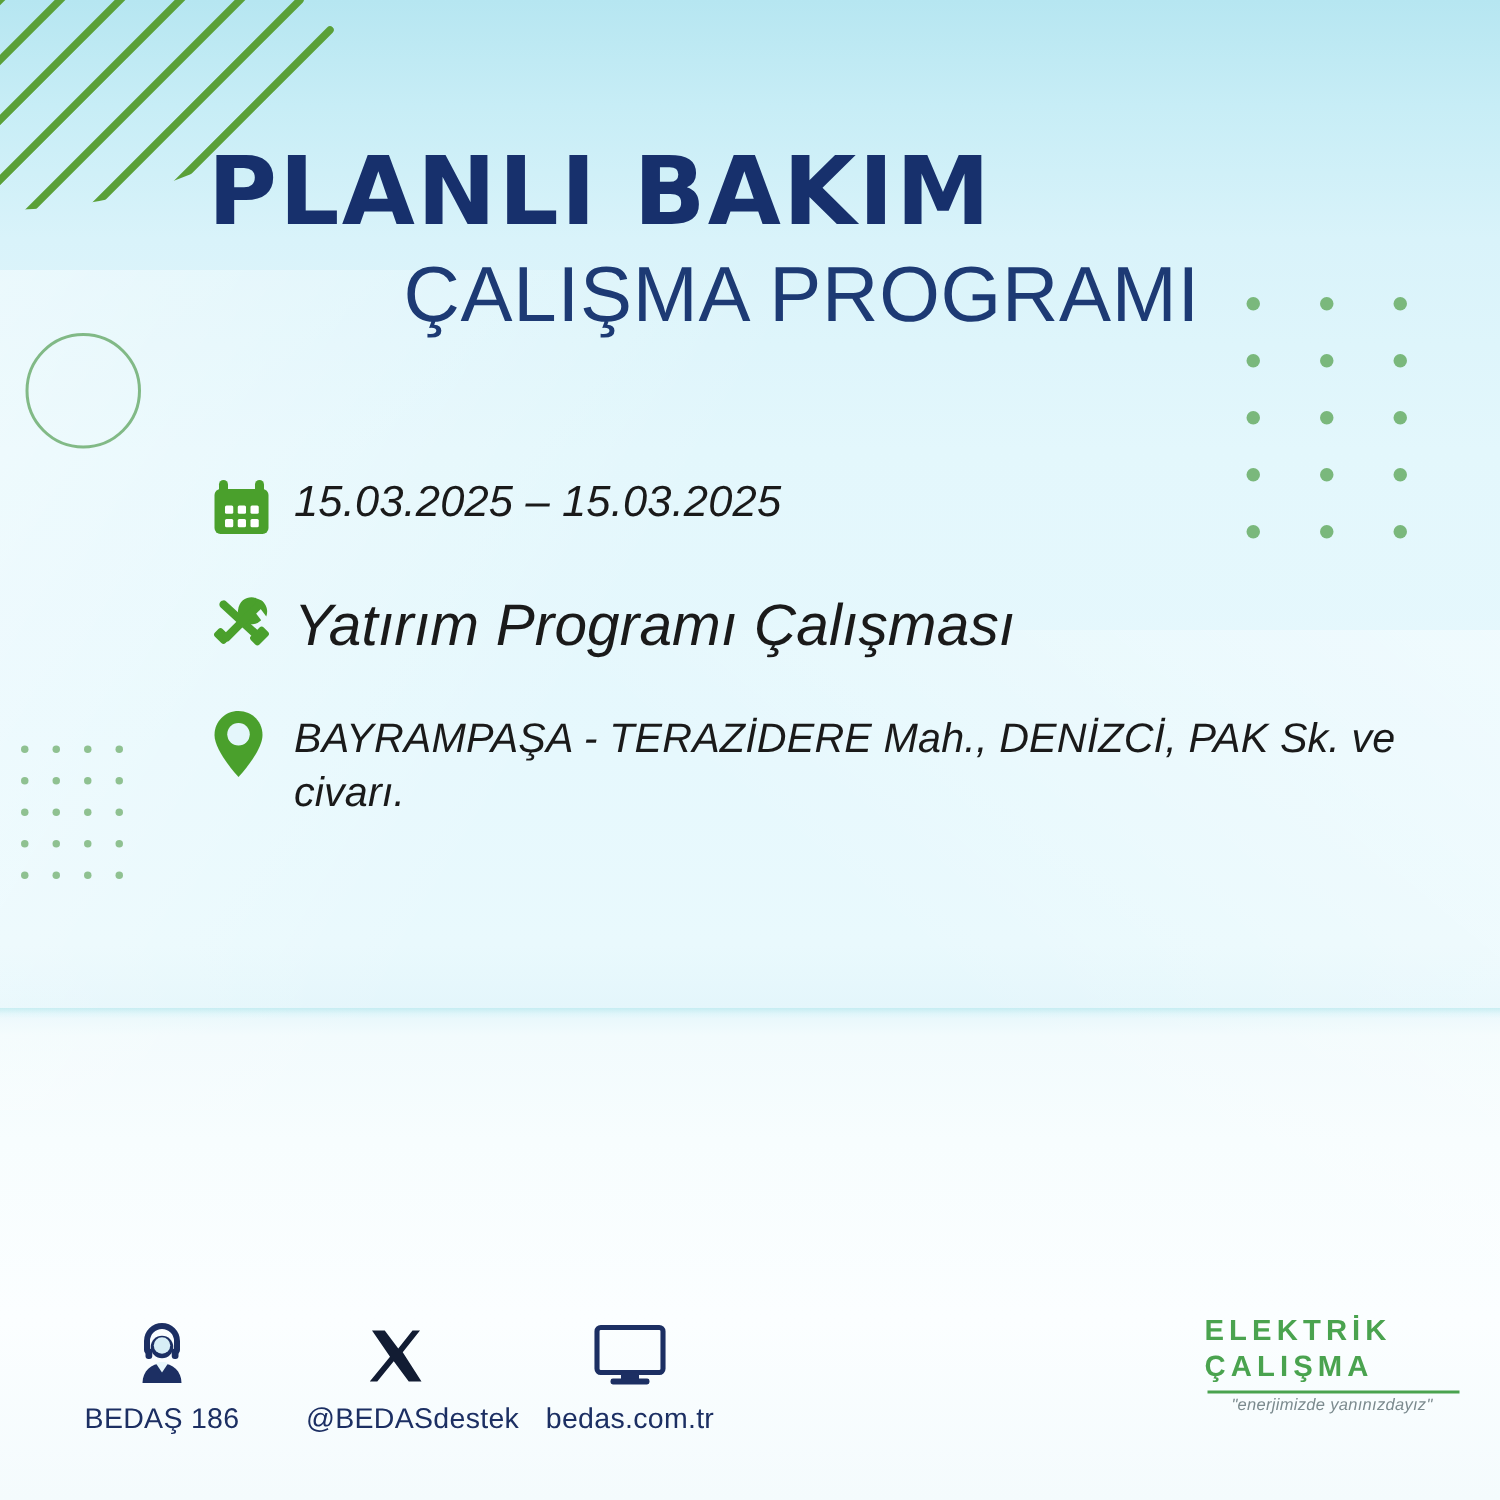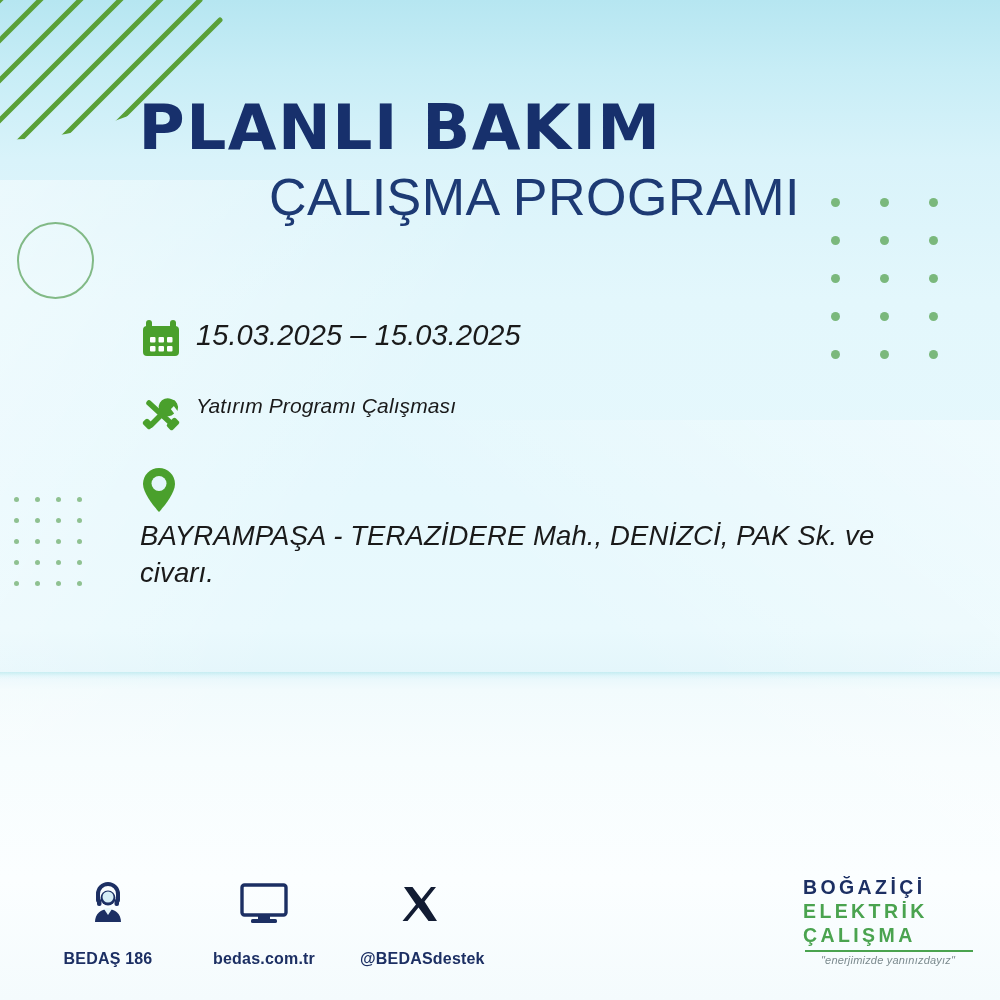--- a/index.html
+++ b/index.html
@@ -91,46 +91,46 @@
     letter-spacing:0.5px;
     line-height:1.16;
     margin-top:8px;
     font-family:"Liberation Sans", sans-serif;
     text-align:right;
   }
 
   
   .info { position:absolute; left:140px; top:312px; width:830px; }
   .row { display:flex; align-items:flex-start; margin-bottom:26px;font-style:italic; }
-  .row:last-child { margin-bottom:0;flex-direction:column; }
+  .row:last-child { margin-bottom:0; }
   .row-icon {
     width:56px; min-width:56px; height:50px;
     display:flex; align-items:center; justify-content:flex-start;
     padding-top:2px;
   }
   .row-text {
-    font-size:21px;
+    font-size:39px;
     color:#1a1a1a;
     line-height:1.33;
     padding-top:4px;
     letter-spacing:0.1px;
   }
   .row.date .row-text,
   .row.time .row-text { font-size:29px; }
   .row.location .row-text { font-size:27.5px; max-width:790px; }
 
   
   .footer { position:absolute; left:0; bottom:0; width:1000px; height:130px; }
   .contacts { position:absolute; left:48px; top:8px; display:flex; gap:36px; }
   .contact { width:120px; text-align:center; }
   .contact-ico { height:52px; display:flex; align-items:center; justify-content:center; }
   .contact-label {
-    margin-top:20px;
-    font-size:16px;
-    font-weight:bold;
+    margin-top:6px;
+    font-size:19px;
+    font-weight:normal;
     color:#1c2f63;
     letter-spacing:0.2px;
   }
 
   .brand { position:absolute; right:22px; top:6px; text-align:left; width:175px; }
   .brand-line { font-weight:bold; letter-spacing:3.4px; line-height:1.22; font-size:19.5px; }
   .brand-1 { color:#1c2f63; }
   .brand-2, .brand-3 { color:#4aa34f; }
   .brand-rule { height:2px; background:#4aa34f; margin:3px 0 2px 2px; width:168px; }
   .brand-tag {
@@ -288,42 +288,41 @@
             <path d="M19 28 l4 6 l4 -6 l-2 -1 h-4 z" fill="#e8f7fb"></path>
             <rect x="12" y="18" width="4.5" height="7" rx="2" fill="#1c2f63"></rect>
             <rect x="29.5" y="18" width="4.5" height="7" rx="2" fill="#1c2f63"></rect>
           </svg>
         </div>
         <div class="contact-label">BEDAŞ 186</div>
       </div>
 
       <div class="contact">
         <div class="contact-ico">
+          <svg width="42" height="42" viewBox="0 0 42 42">
+            <path d="M5 4 h8.5 l9 12 L32 4 h5 L25.5 18.5 L38 38 h-8.5 L19.5 24.5 L8.5 38 H3.5 L17 21.5 Z" fill="#121c33"></path>
+          </svg>
+        </div>
+        <div class="contact-label">@BEDASdestek</div>
+      </div>
+
+      <div class="contact">
+        <div class="contact-ico">
           <svg width="52" height="44" viewBox="0 0 52 44">
             <rect x="4" y="3" width="44" height="30" rx="2.5" fill="none" stroke="#1c2f63" stroke-width="3.4"></rect>
             <rect x="20" y="33" width="12" height="5" fill="#1c2f63"></rect>
             <rect x="13" y="37" width="26" height="4" rx="1.6" fill="#1c2f63"></rect>
           </svg>
         </div>
         <div class="contact-label">bedas.com.tr</div>
       </div>
 
-      <div class="contact">
-        <div class="contact-ico">
-          <svg width="42" height="42" viewBox="0 0 42 42">
-            <path d="M5 4 h8.5 l9 12 L32 4 h5 L25.5 18.5 L38 38 h-8.5 L19.5 24.5 L8.5 38 H3.5 L17 21.5 Z" fill="#121c33"></path>
-          </svg>
-        </div>
-        <div class="contact-label">@BEDASdestek</div>
-      </div>
-
     </div>
 
     <div class="brand">
-      <div class="brand-line brand-1">BOĞAZİÇİ</div>
       <div class="brand-line brand-2">ELEKTRİK</div>
       <div class="brand-line brand-3">ÇALIŞMA</div>
       <div class="brand-rule"></div>
       <div class="brand-tag">"enerjimizde yanınızdayız"</div>
     </div>
 
   </div>
 
 </div>
 

